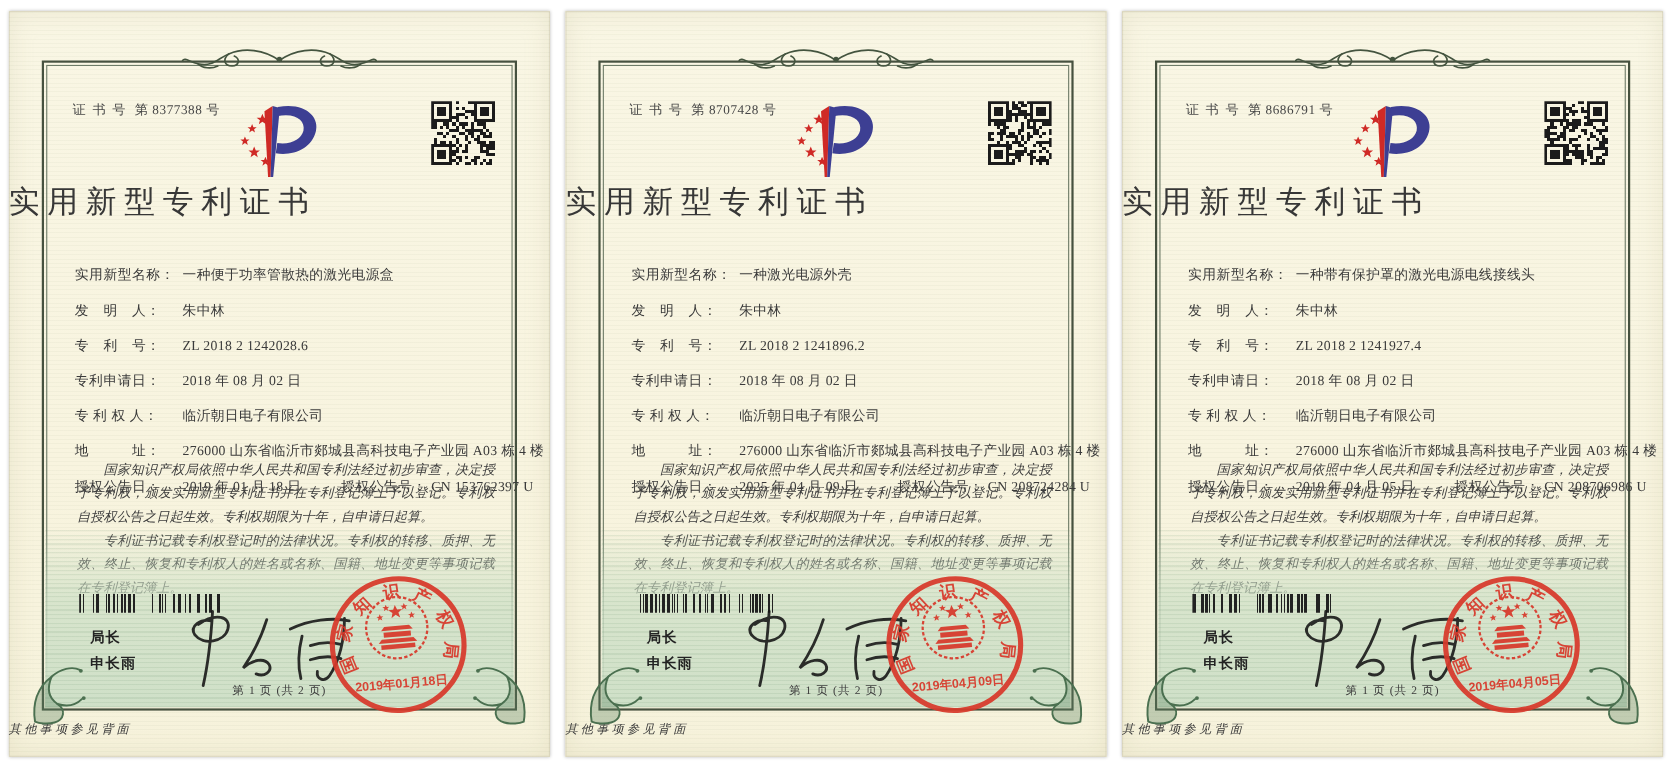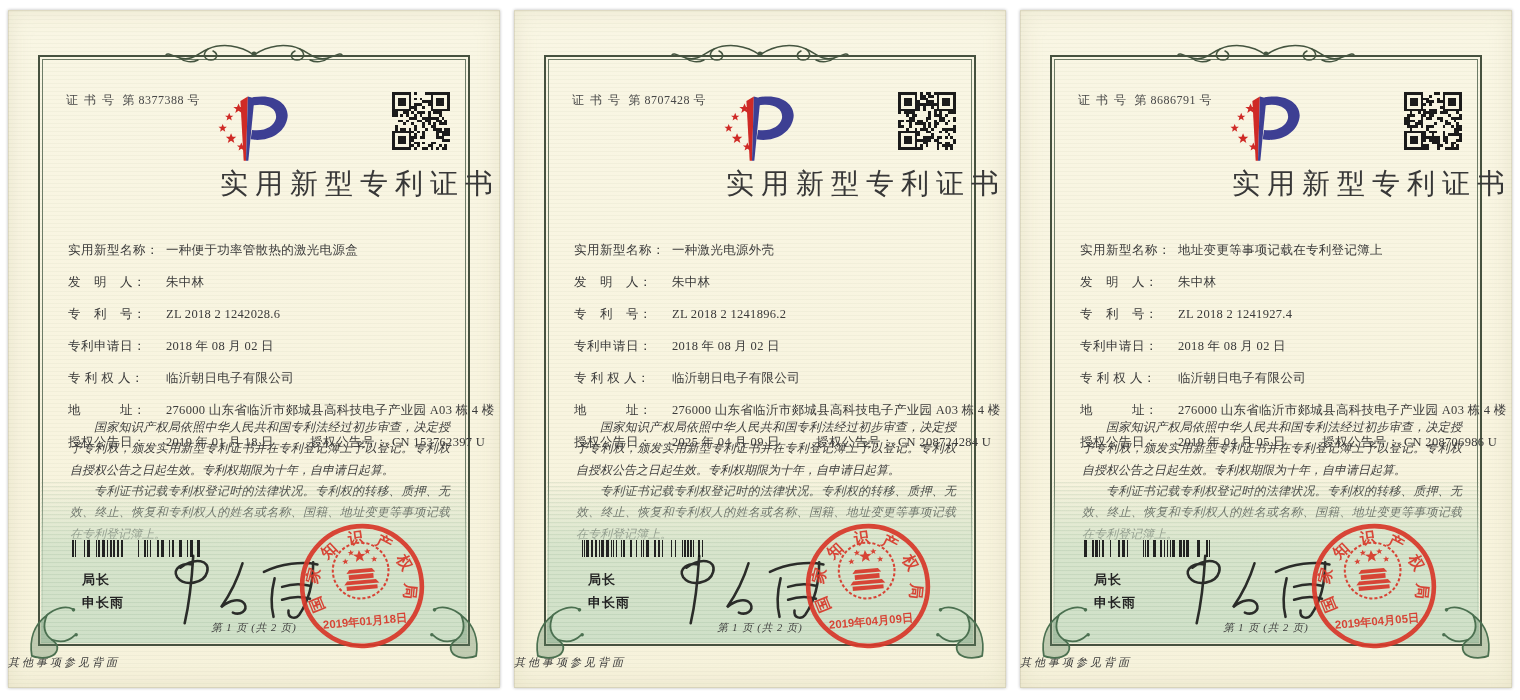--- a/index.html
+++ b/index.html
@@ -21,21 +21,21 @@
   .frame::before{content:"";position:absolute;inset:2px;border:1px solid #6d7b67;}
 
   .ornament-top{position:absolute;top:31px;left:50%;transform:translateX(-50%);width:200px;height:28px;}
 
   .cert-no{position:absolute;left:58px;top:82px;font-size:12px;letter-spacing:1.5px;color:#474747;white-space:nowrap;}
   .cert-no .num{margin-left:7px;letter-spacing:.5px;}
 
   .logo{position:absolute;left:190px;top:78px;width:96px;height:84px;}
   .qr{position:absolute;right:50px;top:82px;width:58px;height:58px;}
 
-  .title{position:absolute;top:155px;left:0;right:0;margin:0;text-align:right;
+  .title{position:absolute;top:155px;left:0;right:0;margin:0;text-align:left;
     font-size:28px;font-weight:500;letter-spacing:7px;color:#373737;}
 
   .fields{position:absolute;left:60px;right:46px;top:213px;display:flex;flex-direction:column;gap:15px;
     font-size:12.5px;color:#3a3a3a;margin-top:19px;}
   .frow{display:flex;align-items:baseline;white-space:nowrap;}
   .flabel{flex:0 0 98px;letter-spacing:.5px;}
   .flabel2{flex:0 0 auto;margin-left:36px;margin-right:4px;letter-spacing:.5px;}
   .fvalue{letter-spacing:.3px;}
 
   .body-text{position:absolute;left:62px;right:50px;top:407px;font-size:12px;line-height:1.78;
@@ -51,21 +51,21 @@
 
   .director{position:absolute;left:74px;top:558px;font-size:13px;line-height:1.8;color:#232323;
     font-family:"Liberation Sans",sans-serif;font-weight:700;letter-spacing:1px;}
 
   .signature{position:absolute;left:136px;top:540px;width:182px;height:92px;}
 
   .seal{position:absolute;left:289px;top:511px;width:130px;height:130px;transform:rotate(-5deg);opacity:.93;}
   .seal text{font-family:"Liberation Sans",sans-serif;font-weight:700;}
 
   .page-indicator{position:absolute;left:0;right:0;top:611px;text-align:center;
-    font-size:10.5px;letter-spacing:1px;color:#3c3c3c;font-style:italic;}
+    font-size:10.5px;letter-spacing:1px;color:#3c3c3c;}
 
   .footer-note{position:absolute;left:0;right:0;top:645px;text-align:left;
     font-size:11px;letter-spacing:3px;color:#3a3a3a;font-style:italic;}
 
   .corner{position:absolute;width:62px;height:62px;bottom:25px;}
   .corner-left{left:15px;}
   .corner-right{right:15px;transform:scaleX(-1);}
 </style>
 </head>
 <body>
@@ -1159,21 +1159,21 @@
         <rect x="17" y="20" width="1" height="1" fill="#1b1b1b"></rect>
         <rect x="18" y="20" width="1" height="1" fill="#1b1b1b"></rect>
         <rect x="19" y="20" width="1" height="1" fill="#1b1b1b"></rect>
       </svg>
 
     <h1 class="title">实用新型专利证书</h1>
 
     <div class="fields">
       <div class="frow">
         <span class="flabel">实用新型名称：</span>
-        <span class="fvalue">地址变更等事项记载在专利登记簿上</span>
+        <span class="fvalue">一种带有保护罩的激光电源电线接线头</span>
       </div>
       <div class="frow">
         <span class="flabel">发　明　人：</span>
         <span class="fvalue">朱中林</span>
       </div>
       <div class="frow">
         <span class="flabel">专　利　号：</span>
         <span class="fvalue">ZL 2018 2 1241927.4</span>
       </div>
       <div class="frow">

